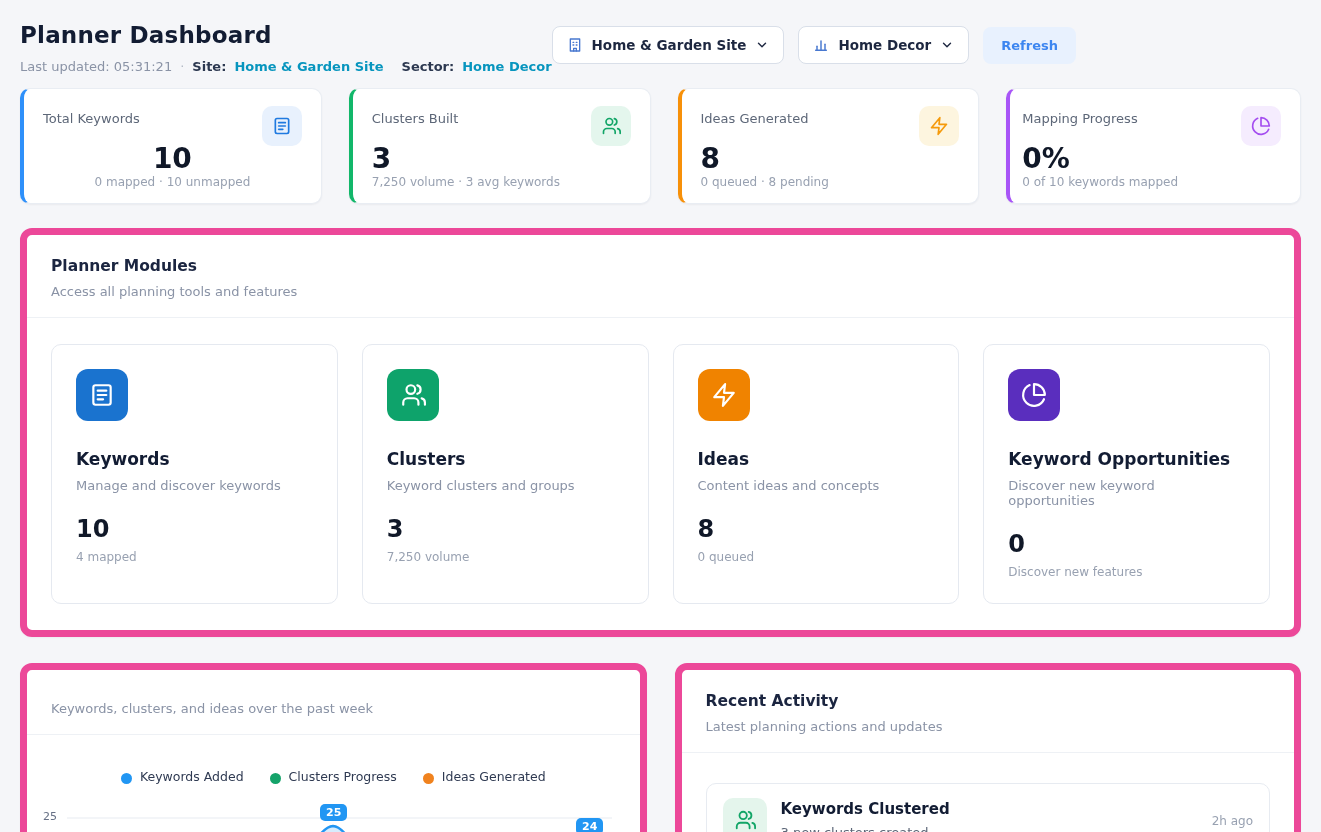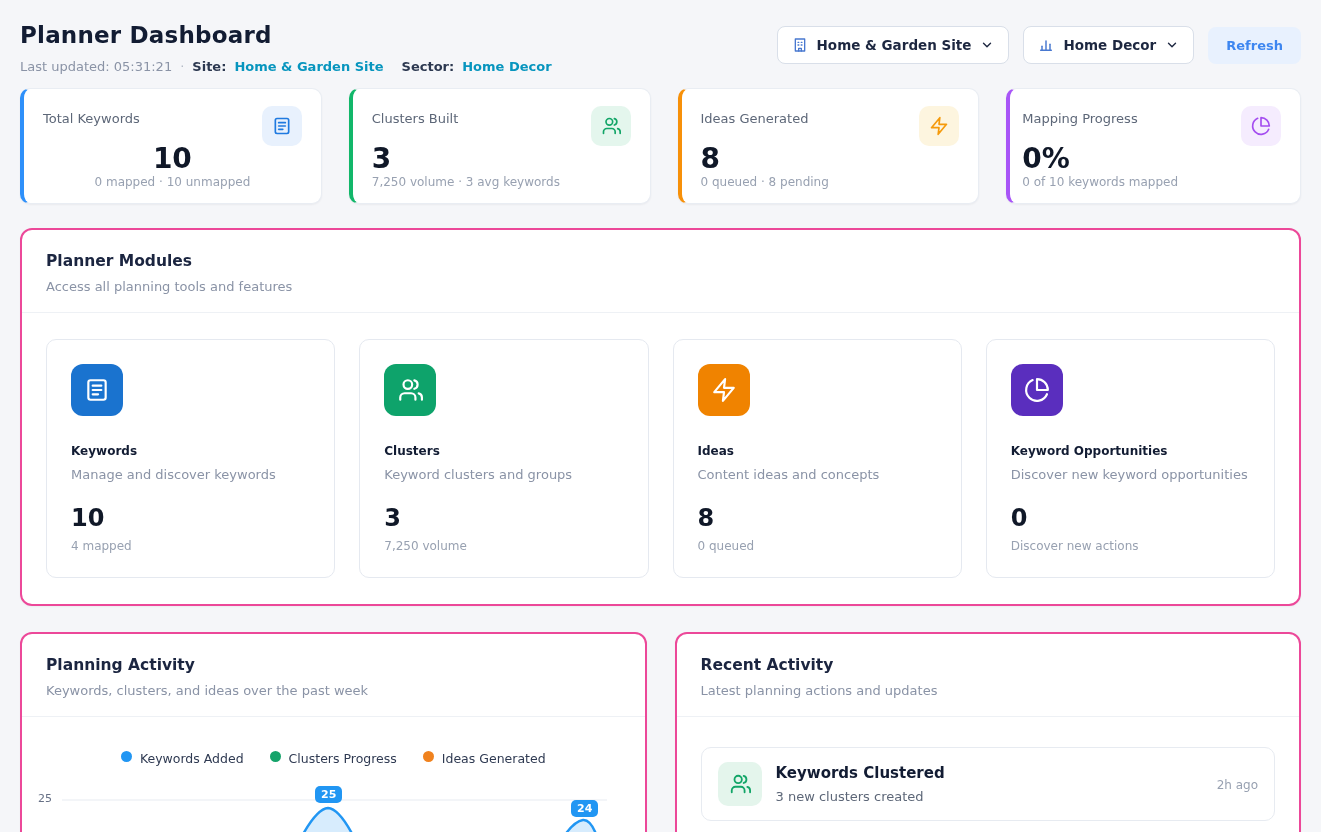--- a/index.html
+++ b/index.html
@@ -6,21 +6,21 @@
   html,body { margin:0; padding:0; }
   body {
     width:1321px; height:832px; overflow:hidden;
     background:#f5f6f9;
     font-family:"DejaVu Sans","Liberation Sans",sans-serif;
     color:#16213a;
   }
   .page { padding:18px 20px 0; }
 
   
-  .topbar { display:flex; justify-content:space-between; align-items:flex-start; }
+  .topbar { display:flex; align-items:flex-start; }
   .page-title { font-size:23px; font-weight:bold; margin:4px 0 11px; color:#121c33; letter-spacing:.2px; }
   .subline { font-size:13px; color:#8a93a6; display:flex; align-items:center; gap:8px; }
   .subline .strong { color:#2c3850; font-weight:bold; }
   .subline .link { color:#0795be; font-weight:bold; text-decoration:none; cursor:pointer; }
   .subline .sep { color:#b3bac6; }
   .sector-gap { margin-left:10px; }
 
   .head-right { display:flex; align-items:center; gap:14px; margin-top:8px; }
   .select-btn {
     display:flex; align-items:center; gap:9px;
@@ -52,48 +52,48 @@
   .c-green  { border-left-color:#12b76a; }
   .c-orange { border-left-color:#f79009; }
   .c-purple { border-left-color:#a855f7;padding-left:12px; }
   .c-blue   .stat-icon { background:#e8f1fd; color:#1f7ae0; }
   .c-green  .stat-icon { background:#e4f6ed; color:#12a567; }
   .c-orange .stat-icon { background:#fdf5df; color:#f59a0b; }
   .c-purple .stat-icon { background:#f5ecfe; color:#a44df0; }
 
   
   .panel {
-    background:#fff; border:2px solid #ec4899; border-radius:12px;
+    background:#fff; border:7px solid #ec4899; border-radius:12px;
     box-shadow:0 1px 2px rgba(16,24,40,.04); margin-top:24px;
   }
   .panel-head { padding:22px 24px 18px; }
   .panel-title { font-size:15.5px; font-weight:bold; margin:0; color:#1b2540; }
   .panel-sub { font-size:13px; color:#8a93a6; margin:9px 0 0; }
   .panel-divider { border-top:1px solid #eef1f5; height:0; }
 
   
   .modules-grid { display:grid; grid-template-columns:repeat(4,1fr); gap:24px; padding:26px 24px; }
   .module-card { border:1px solid #e5e9f0; border-radius:10px; padding:24px; background:#fff; cursor:pointer; }
   .module-icon { width:52px; height:52px; border-radius:12px; display:flex; align-items:center; justify-content:center; color:#fff; }
   .module-icon svg { width:26px; height:26px; }
   .m-blue   { background:#1a73cf; }
   .m-green  { background:#0ea36b; }
   .m-orange { background:#f08300; }
   .m-purple { background:#5a2ebe; }
-  .module-title { font-size:12px; font-weight:bold; margin-top:28px; color:#121c33; }
+  .module-title { font-size:17px; font-weight:bold; margin-top:28px; color:#121c33; }
   .module-desc { font-size:13px; color:#8a93a6; margin-top:9px; }
   .module-value { font-size:24px; font-weight:bold; margin-top:22px; color:#101828; }
   .module-detail { font-size:12px; color:#98a1b1; margin-top:7px; }
 
   
   .bottom-row { display:flex; gap:28px; margin-top:26px; align-items:flex-start; }
   .bottom-row .panel { flex:1; margin-top:0; }
 
   .legend { display:flex; justify-content:center; align-items:center; gap:26px; padding-top:34px; font-size:12.5px; color:#2f3a52; }
-  .legend-item { display:flex; align-items:flex-start; gap:8px; }
+  .legend-item { display:flex; align-items:flex-end; gap:8px; }
   .legend-dot { width:11px; height:11px; border-radius:50%; display:inline-block; }
 
   .chart-area { position:relative; height:230px; margin-top:14px; }
   .y-tick { position:absolute; left:16px; top:12px; font-size:11px; color:#667085; }
   .chart-svg { position:absolute; left:40px; top:0; }
   .pt-badge {
     position:absolute; background:#2196f3; color:#fff; font-size:11px; font-weight:bold;
     padding:2px 6px; border-radius:5px; line-height:13px;
   }
 
@@ -281,31 +281,30 @@
       <div class="module-card">
         <div class="module-icon m-purple">
           <svg viewBox="0 0 24 24" fill="none" stroke="currentColor" stroke-width="2" stroke-linecap="round" stroke-linejoin="round">
               <path d="M21.21 15.89A10 10 0 1 1 8 2.83"></path>
               <path d="M22 12A10 10 0 0 0 12 2v10z"></path>
             </svg>
         </div>
         <div class="module-title">Keyword Opportunities</div>
         <div class="module-desc">Discover new keyword opportunities</div>
         <div class="module-value">0</div>
-        <div class="module-detail">Discover new actions</div>
+        <div class="module-detail">Discover new features</div>
       </div>
 
     </div>
   </section>
 
   <div class="bottom-row">
 
     <section class="panel">
       <div class="panel-head">
-        <h2 class="panel-title">Planning Activity</h2>
         <p class="panel-sub">Keywords, clusters, and ideas over the past week</p>
       </div>
       <div class="panel-divider"></div>
 
       <div class="legend">
         <span class="legend-item">
           <span class="legend-dot" style="background:#2196f3"></span>
           <span>Keywords Added</span>
         </span>
         <span class="legend-item">

